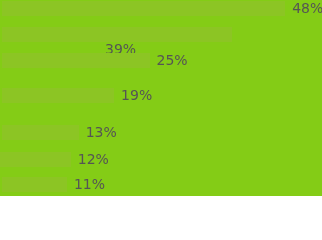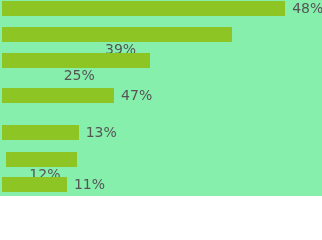--- a/index.html
+++ b/index.html
@@ -36,42 +36,42 @@
     line-height: 15px;
     color: #555555;
     letter-spacing: 0px;
     white-space: nowrap;
     flex: none;
   }
 </style>
 </head>
 <body>
 
-<div id="chart-root" style="background: #86efac;">
+<div id="chart-root" style="background: #84cc16;">
   <div class="bar-row" style="top: 1px; left: 2px; height: 15px;">
     <div class="bar" style="width: 283.2px; height: 15px; background: rgb(140, 197, 36);"></div>
     <div class="bar-label" style="color: rgb(85, 85, 85); line-height: 15px;">48%</div>
   </div>
   <div class="bar-row" style="top: 27px; left: 2px; height: 15px; flex-direction: column;">
     <div class="bar" style="width: 230.1px; height: 15px; background: rgb(140, 197, 36);"></div>
     <div class="bar-label" style="color: rgb(85, 85, 85); line-height: 15px;">39%</div>
   </div>
-  <div class="bar-row" style="top: 53px; left: 2px; height: 15px; flex-direction: column;">
+  <div class="bar-row" style="top: 53px; left: 2px; height: 15px;">
     <div class="bar" style="width: 147.5px; height: 15px; background: rgb(140, 197, 36);"></div>
     <div class="bar-label" style="color: rgb(85, 85, 85); line-height: 15px;">25%</div>
   </div>
   <div class="bar-row" style="top: 88px; left: 2px; height: 15px;">
     <div class="bar" style="width: 112.1px; height: 15px; background: rgb(140, 197, 36);"></div>
-    <div class="bar-label" style="color: rgb(85, 85, 85); line-height: 15px;">47%</div>
+    <div class="bar-label" style="color: rgb(85, 85, 85); line-height: 15px;">19%</div>
   </div>
   <div class="bar-row" style="top: 125px; left: 2px; height: 15px; align-items: center;">
     <div class="bar" style="width: 76.7px; height: 15px; background: rgb(140, 197, 36);"></div>
     <div class="bar-label" style="color: rgb(85, 85, 85); line-height: 15px;">13%</div>
   </div>
-  <div class="bar-row" style="top: 152px; left: 6px; height: 15px; flex-direction: column;">
+  <div class="bar-row" style="top: 152px; left: 0; height: 15px;">
     <div class="bar" style="width: 70.8px; height: 15px; background: rgb(140, 197, 36);"></div>
     <div class="bar-label" style="color: rgb(85, 85, 85); line-height: 15px;">12%</div>
   </div>
   <div class="bar-row" style="top: 177px; left: 2px; height: 15px;">
     <div class="bar" style="width: 64.9px; height: 15px; background: rgb(140, 197, 36);"></div>
     <div class="bar-label" style="color: rgb(85, 85, 85); line-height: 15px;">11%</div>
   </div>
 </div>
 
 </body></html>

